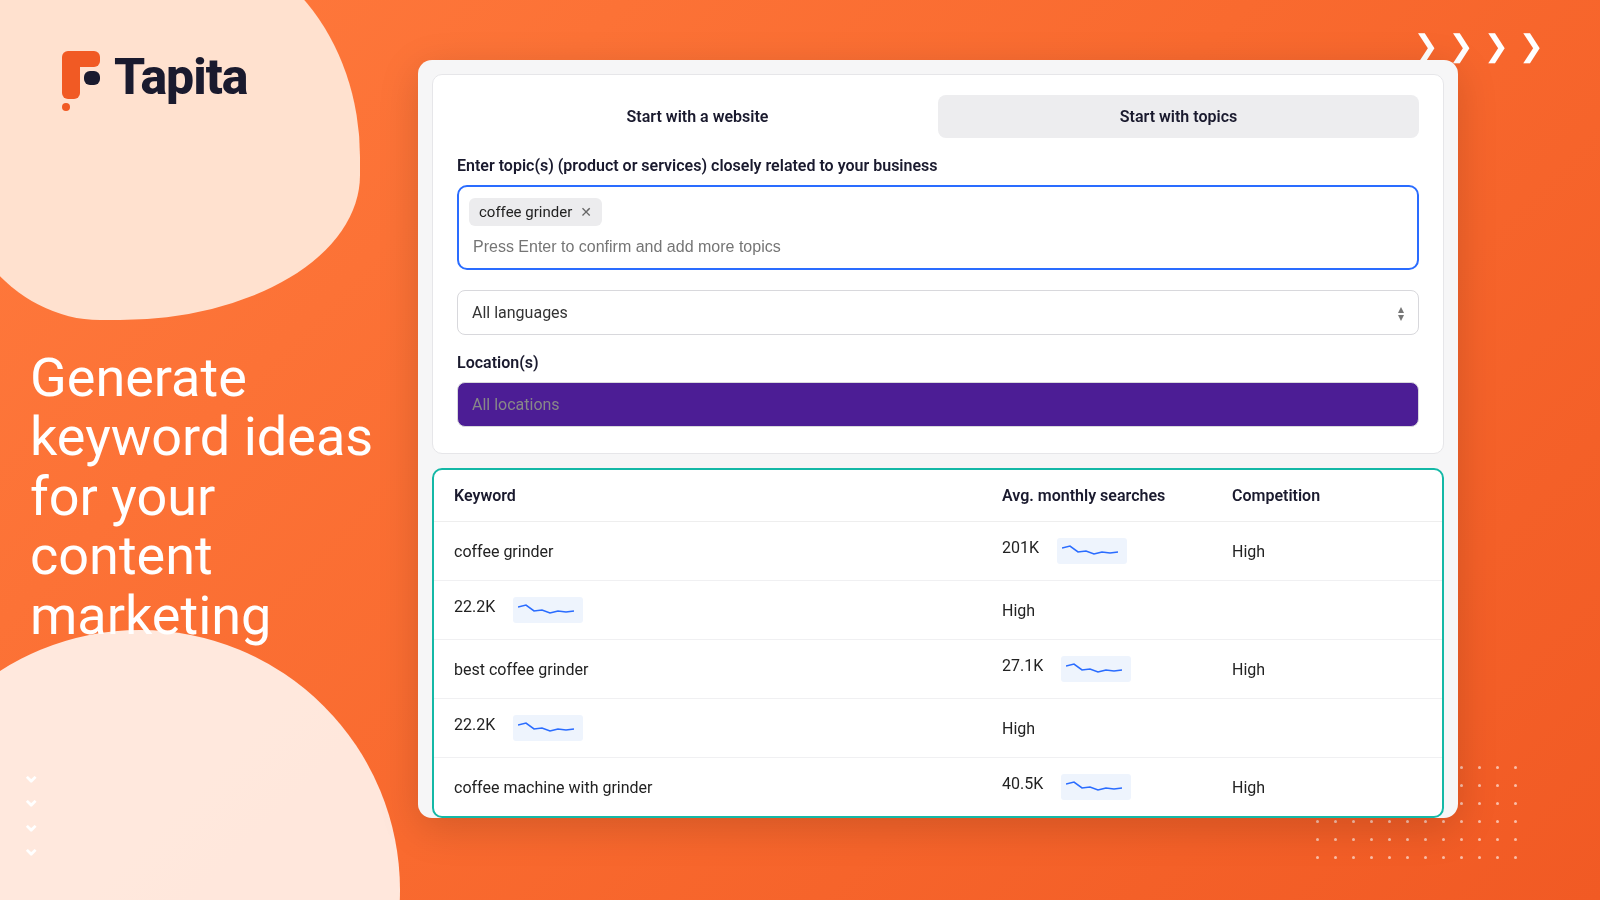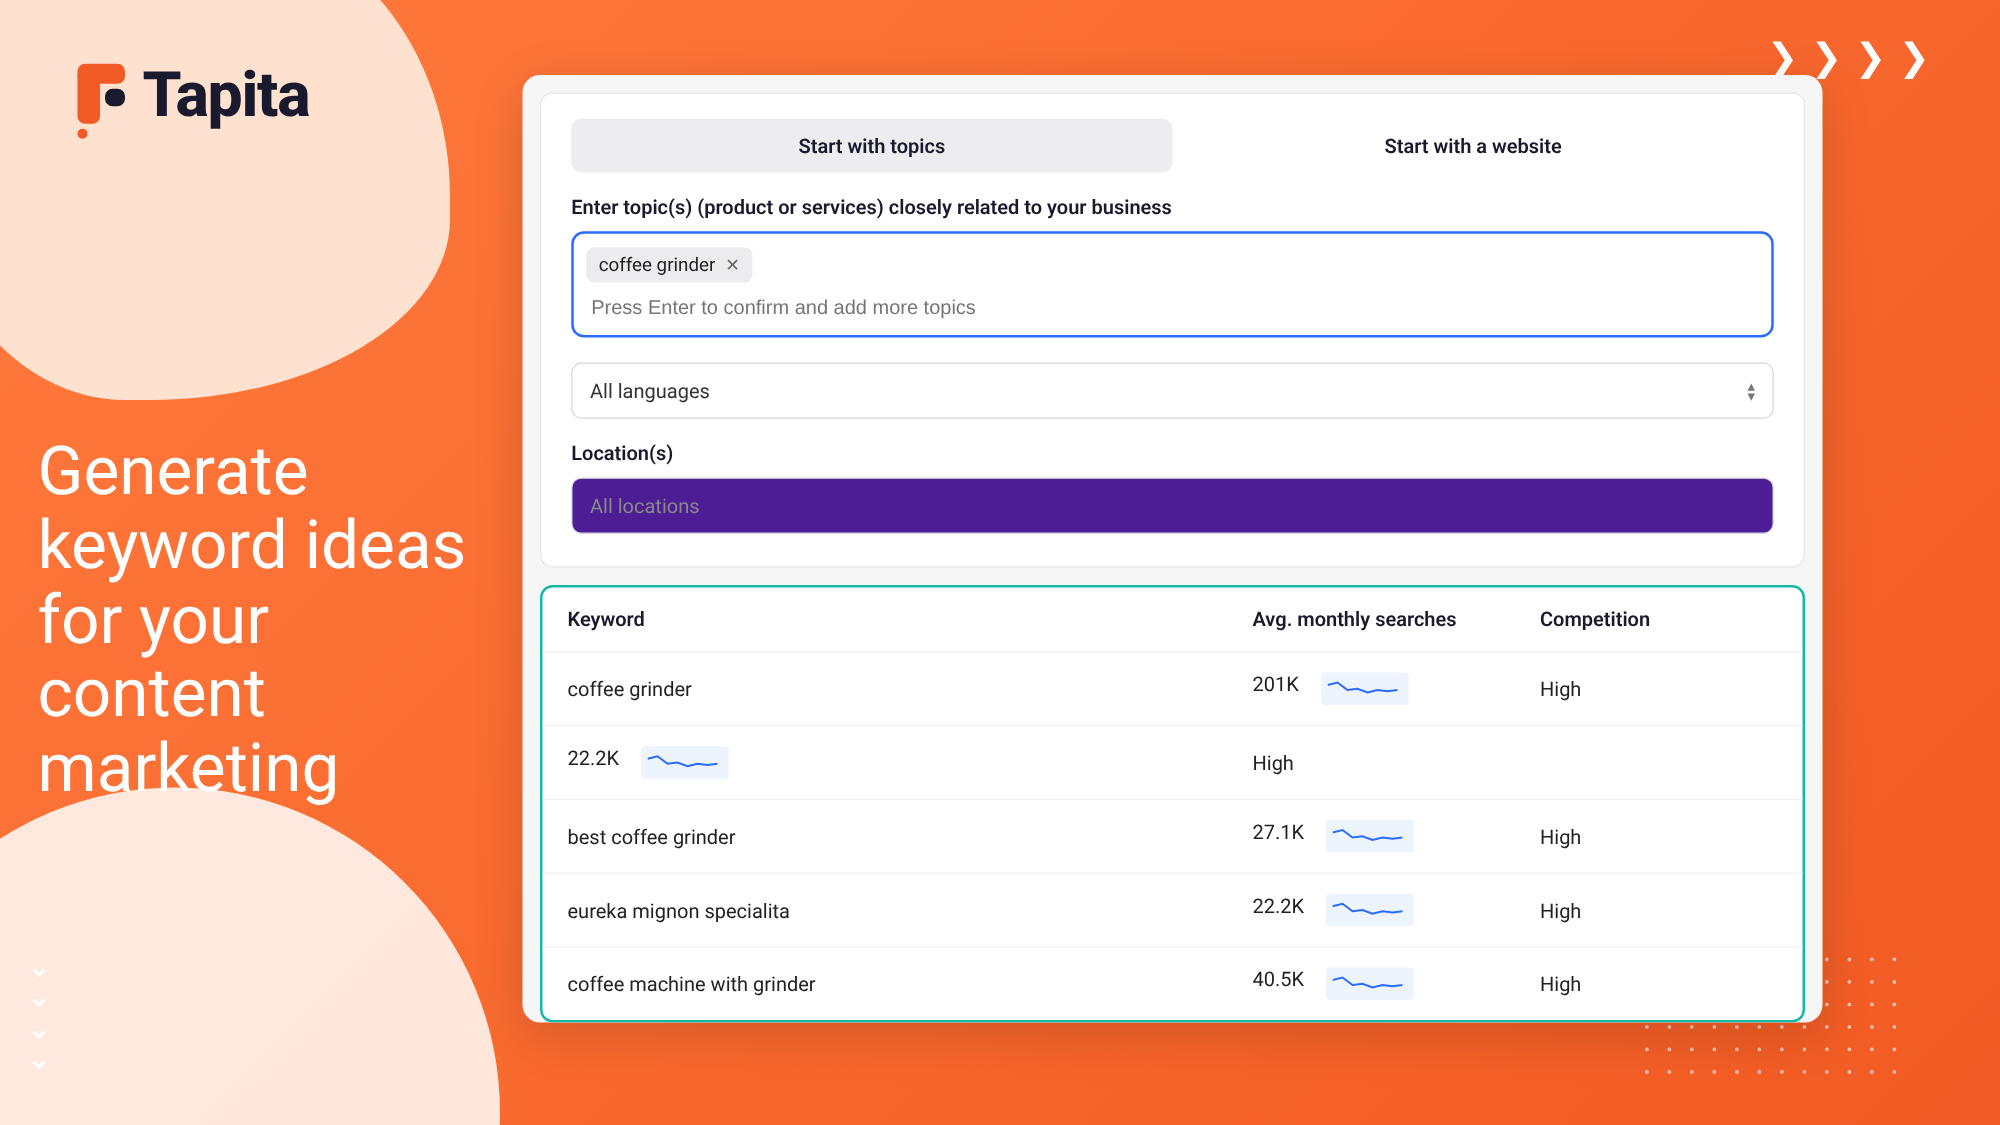--- a/index.html
+++ b/index.html
@@ -63,22 +63,22 @@
       <span class="bar lm-d"></span>
   </div>
   <div class="logo-text">Tapita</div>
 </div>
 
 <div class="hero-text">Generate keyword ideas for your content marketing</div>
 
 <div class="card">
   <div class="panel">
     <div class="tabs">
+      <div class="tab"><span>Start with a website</span></div>
       <div class="tab active"><span>Start with topics</span></div>
-      <div class="tab"><span>Start with a website</span></div>
     </div>
 
     <div class="field-label">Enter topic(s) (product or services) closely related to your business</div>
     <div class="tag-area">
       <span class="chip">
         <span>coffee grinder</span>
         <span class="x">✕</span>
       </span>
       <input class="tag-input" placeholder="Press Enter to confirm and add more topics" style="">
     </div>
@@ -133,21 +133,20 @@
             <span>27.1K</span>
             <span class="spark">
               <svg width="60" height="18" viewBox="0 0 60 18">
                 <polyline fill="none" stroke="#2a6cff" stroke-width="1.6" points="0,6 8,4 16,10 24,9 32,12 40,10 48,11 56,10"></polyline>
               </svg>
             </span>
           </div>
           <div>High</div>
         </div>
         <div class="row">
-          <div>eureka mignon specialita</div>
           <div class="searches-cell">
             <span>22.2K</span>
             <span class="spark">
               <svg width="60" height="18" viewBox="0 0 60 18">
                 <polyline fill="none" stroke="#2a6cff" stroke-width="1.6" points="0,6 8,4 16,10 24,9 32,12 40,10 48,11 56,10"></polyline>
               </svg>
             </span>
           </div>
           <div>High</div>
         </div>

